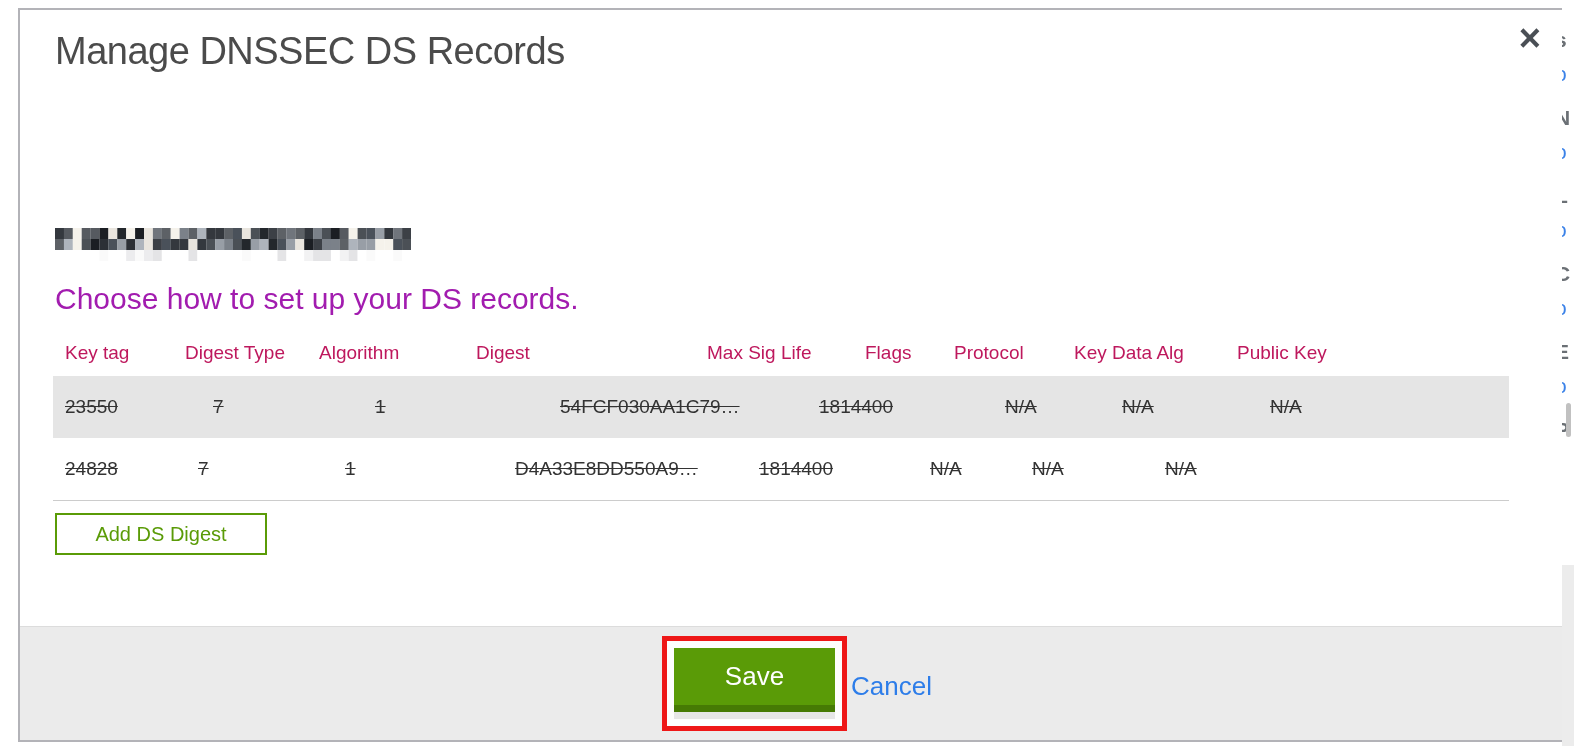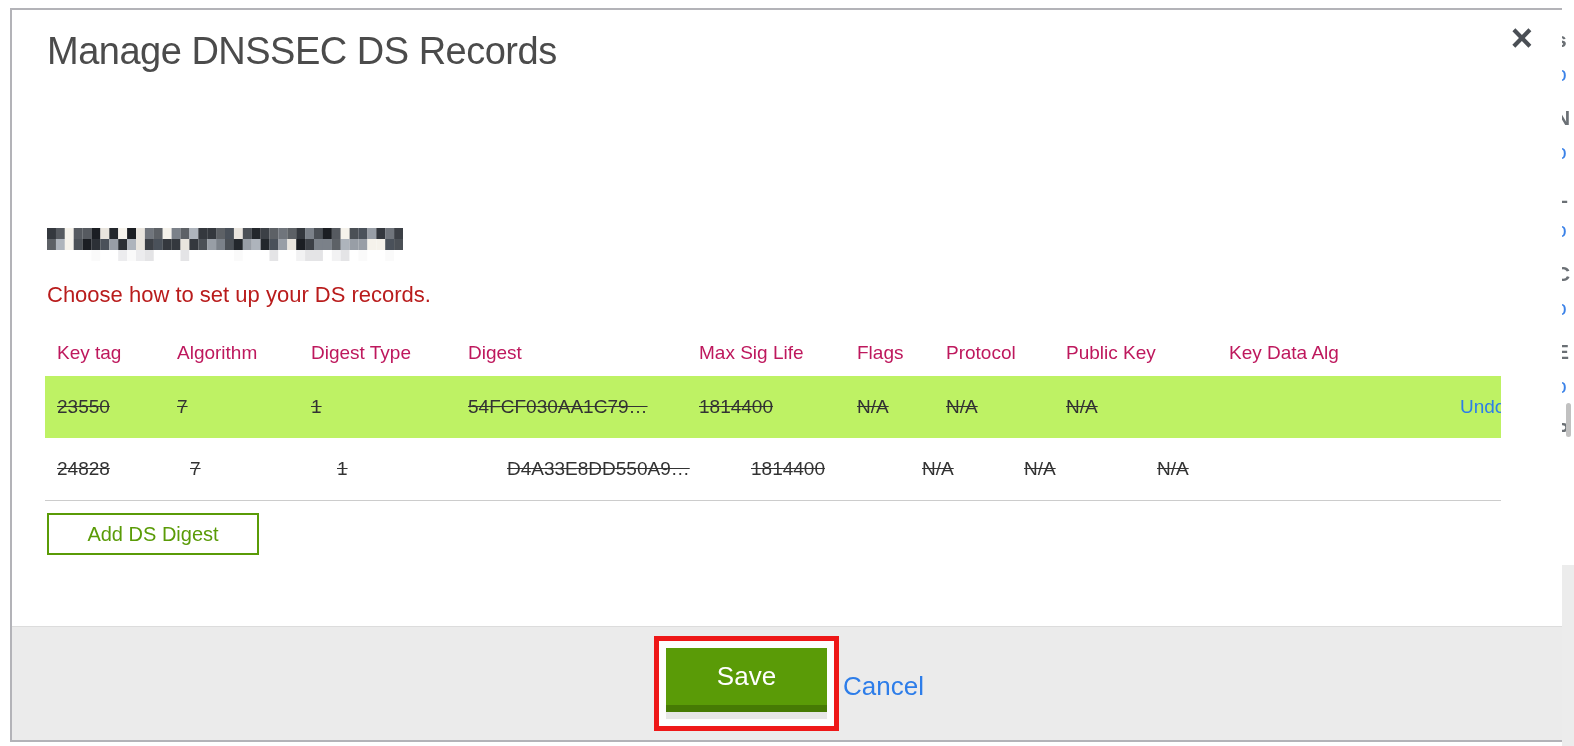--- a/index.html
+++ b/index.html
@@ -1,41 +1,41 @@
 <!DOCTYPE html>
 <html style="--green: #5a9b07; --green-dark: #467a04; --link-blue: #2d7de9; --annotation-red: #ee1717; --footer-bg: #ebebeb; --row-stripe: #f6f6f7;"><head>
 <meta charset="utf-8">
 <style>
   * { box-sizing: border-box; margin: 0; padding: 0; }
   html,body { width:1574px; height:746px; overflow:hidden; background:#fff;
               font-family:"Liberation Sans","DejaVu Sans",sans-serif; }
   #stage { position:relative; width:1574px; height:746px; background:#fff; }
 
   
-  .modal { position:absolute; left:10px; top:8px; width:1557px; height:734px;
+  .modal { position:absolute; left:18px; top:8px; width:1557px; height:734px;
            background:#fff; border:2px solid #b3b3b8; }
   .modal-title { position:absolute; left:35px; top:20px; font-size:38px; font-weight:400;
                  letter-spacing:-0.5px; color:#4b4b4b; white-space:nowrap; }
   .close-x { position:absolute; right:32px; top:8px; font-size:38px; font-weight:700;
              color:#4a4f55; line-height:40px; cursor:pointer; }
 
   .redacted { position:absolute; left:35px; top:218px; width:356px; height:33px; }
   .redacted svg { display:block; }
 
-  .instruction { position:absolute; left:35px; top:272px; font-size:22px; color:#b91c1c; }
+  .instruction { position:absolute; left:35px; top:272px; font-size:30px; color:#a21caf; }
 
   
   .ds-table { position:absolute; left:33px; top:320px; width:1456px; }
   .trow { display:grid;
           grid-template-columns:120px 134px 157px 231px 158px 89px 120px 163px 207px 77px; }
   .hrow .tcell { line-height:46px; height:46px; font-size:19px; color:#be185d; }
   .drow .tcell { line-height:62px; height:62px; font-size:19px; color:#333;
                  white-space:nowrap; overflow:hidden; }
   .tcell { padding-left:12px; }
-  .drow.stripe { background:#bef264; }
+  .drow.stripe { background:#e5e5e5;gap:28px; }
   .drow.plain  { border-bottom:1px solid #cccccc;gap:13px; }
   .struck { text-decoration:line-through; }
   .tcell.action { text-align:right; padding-right:18px; padding-left:0; }
   .tcell.action a { color:var(--link-blue,#2d7de9); text-decoration:none; font-size:19px; cursor:pointer;margin-left:36px; }
 
   .add-btn { position:absolute; left:35px; top:503px; width:212px; height:42px;
              background:#fff; border:2px solid var(--green,#5a9b07);
              color:var(--green,#5a9b07); font-size:20px; text-align:center; line-height:38px;
              cursor:pointer; font-family:inherit; }
 
@@ -200,28 +200,28 @@
           <rect x="347.1" y="11" width="9" height="11" fill="#4b5056"></rect>
           <rect x="347.1" y="22" width="9" height="11" fill="#ffffff"></rect>
         </svg>
     </div>
 
     <div class="instruction">Choose how to set up your DS records.</div>
 
     <div class="ds-table" id="ds-table">
       <div class="trow hrow" id="header-row">
           <div class="tcell">Key tag</div>
+          <div class="tcell">Digest Type</div>
           <div class="tcell">Algorithm</div>
-          <div class="tcell">Digest Type</div>
           <div class="tcell">Digest</div>
           <div class="tcell">Max Sig Life</div>
           <div class="tcell">Flags</div>
           <div class="tcell">Protocol</div>
+          <div class="tcell">Key Data Alg</div>
           <div class="tcell">Public Key</div>
-          <div class="tcell">Key Data Alg</div>
           <div class="tcell"></div>
         </div>
     <div class="trow drow stripe">
           <div class="tcell struck">23550</div>
           <div class="tcell struck">7</div>
           <div class="tcell struck">1</div>
           <div class="tcell struck">54FCF030AA1C79…</div>
           <div class="tcell struck">1814400</div>
           <div class="tcell struck">N/A</div>
           <div class="tcell struck">N/A</div>

